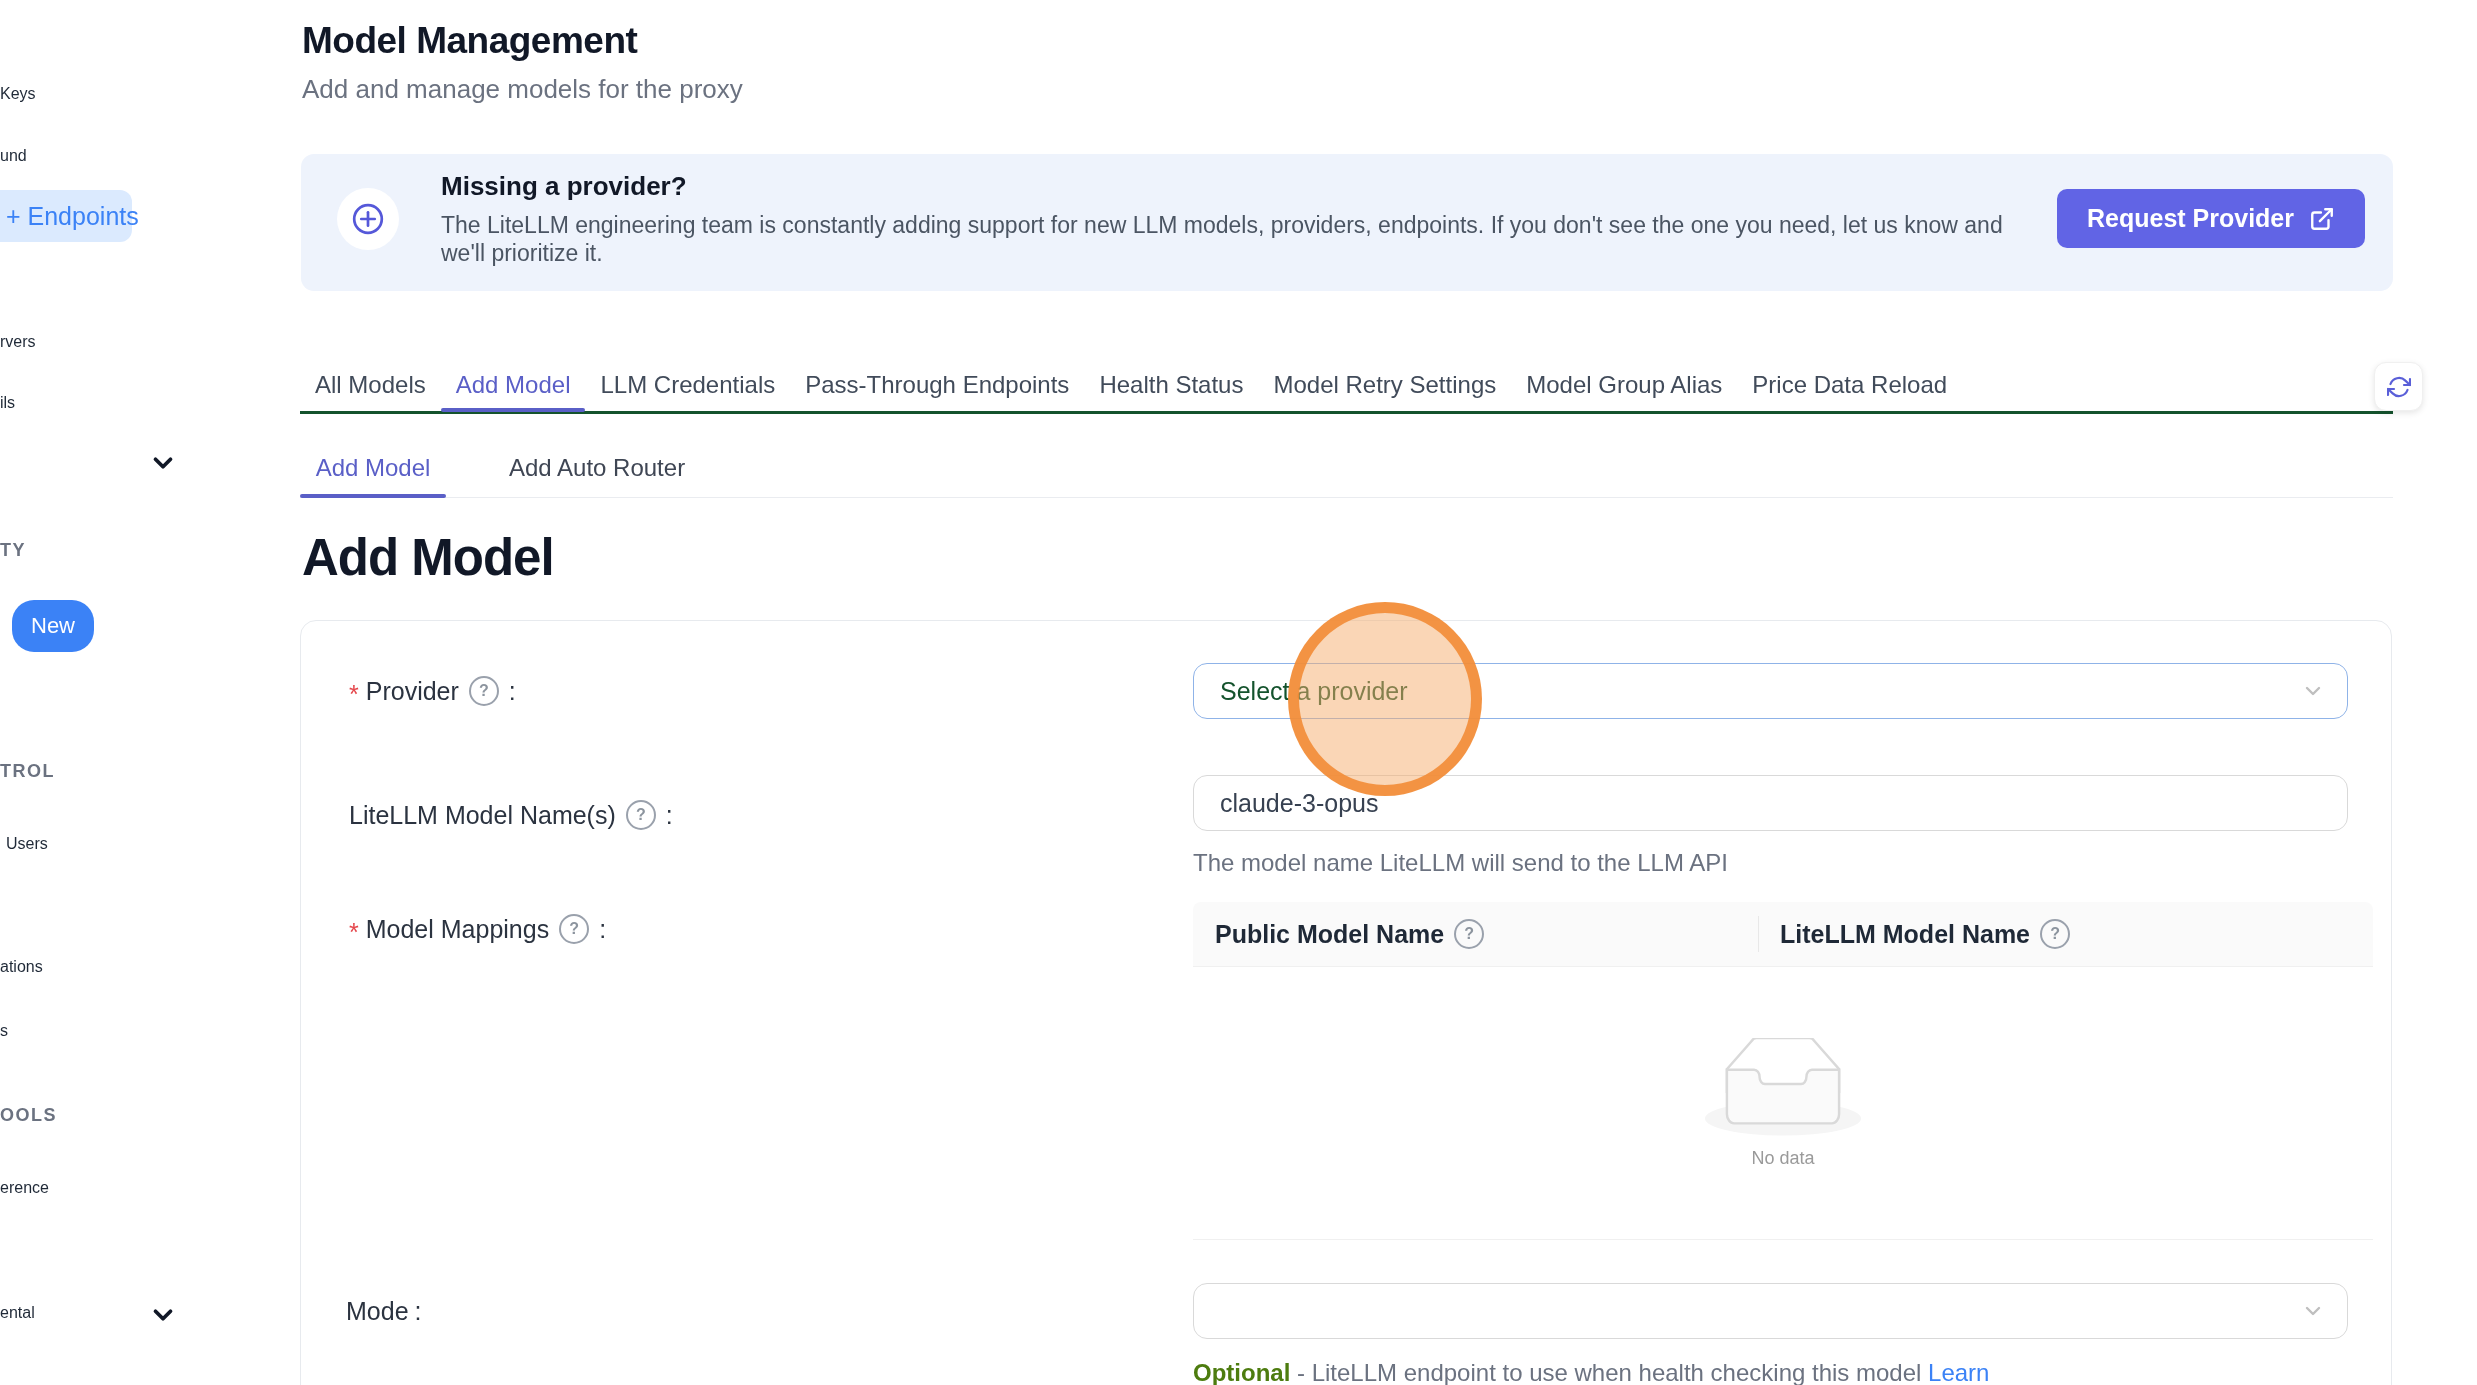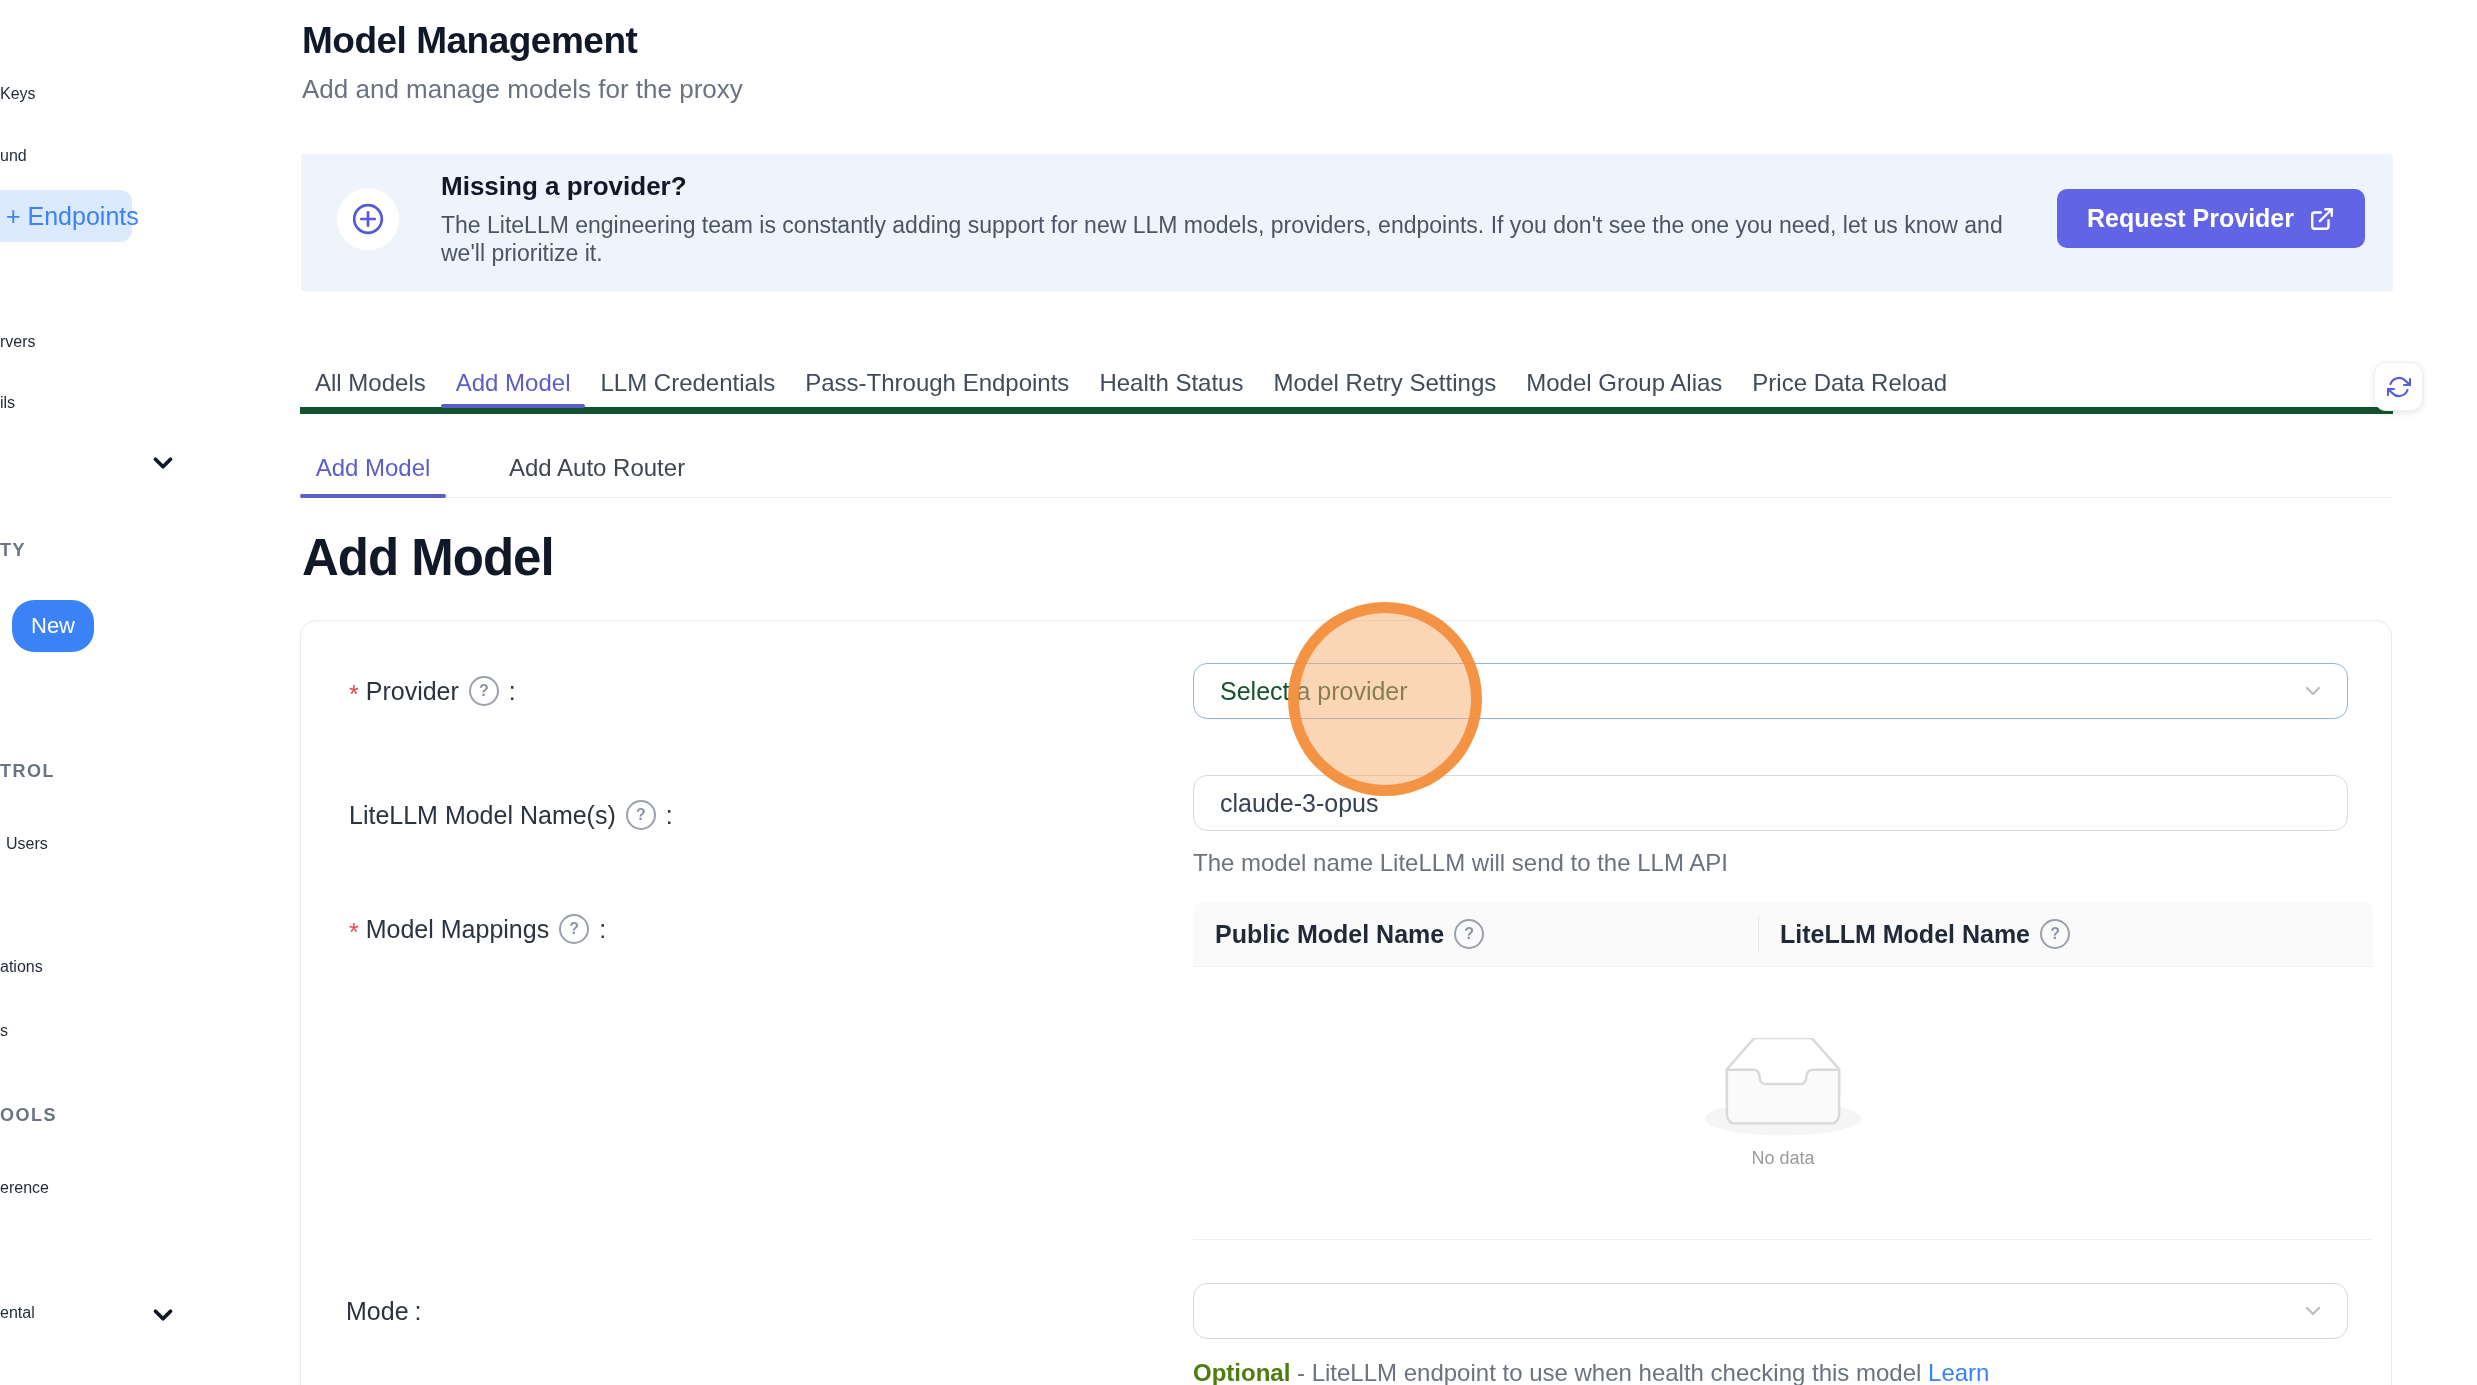--- a/index.html
+++ b/index.html
@@ -15,33 +15,33 @@
   .side-pill span{margin-left:46px;font-size:25px;color:#3b82f6;white-space:nowrap;}
   .side-badge{left:12px;top:600px;height:44px;padding:4px 19px;background:#3b82f6;border-radius:22px;
               display:inline-flex;align-items:center;color:#fff;font-size:22px;font-weight:500;cursor:pointer;}
   .side-chevron{width:30px;height:30px;color:#111827;}
 
   
   .page-title{left:302px;top:20px;font-size:37px;font-weight:700;color:#111827;letter-spacing:-.5px;}
   .page-subtitle{left:302px;top:74px;font-size:26px;color:#6b7280;}
 
   
-  .banner{left:301px;top:154px;width:2092px;height:137px;background:#eef3fc;border-radius:2px;
+  .banner{left:301px;top:154px;width:2092px;height:137px;background:#eef3fc;border-radius:13px;
           display:flex;align-items:center;padding:0 28px 8px 36px;box-sizing:border-box;}
   .banner-icon-wrap{width:62px;height:62px;border-radius:50%;background:#fff;display:flex;
                     align-items:center;justify-content:center;flex:none;}
   .banner-text{margin-left:42px;max-width:1600px;}
   .banner-title{font-size:26px;font-weight:700;color:#111827;margin-bottom:9px;}
   .banner-body{font-size:23px;color:#4b5563;line-height:28px;}
   .req-btn{margin-left:auto;height:59px;padding:0 30px;background:#6164e5;border:none;border-radius:10px;
            color:#fff;font-size:25px;font-weight:600;display:flex;align-items:center;gap:15px;cursor:pointer;
            font-family:inherit;}
 
   
-  .tabs{left:300px;top:358px;width:2093px;height:56px;border-bottom:7px solid #14532d;
+  .tabs{left:300px;top:358px;width:2093px;height:56px;border-bottom:3px solid #14532d;
         display:flex;align-items:center;box-sizing:border-box;}
   .tab{position:relative;height:100%;display:flex;align-items:center;padding:0 15px;font-size:24px;
        color:#414b5a;cursor:pointer;white-space:nowrap;}
   .tab.active{color:#5a5fc7;}
   .tab.active::after{content:"";position:absolute;left:0;right:0;bottom:-1px;height:4px;
                      background:#5a5fc7;border-radius:2px;}
   .refresh-btn{left:2374px;top:362px;width:47px;height:47px;background:#fff;border:1px solid #f0f0f0;
                border-radius:12px;box-shadow:0 2px 6px rgba(0,0,0,.10);display:flex;align-items:center;
                justify-content:center;cursor:pointer;}
 

